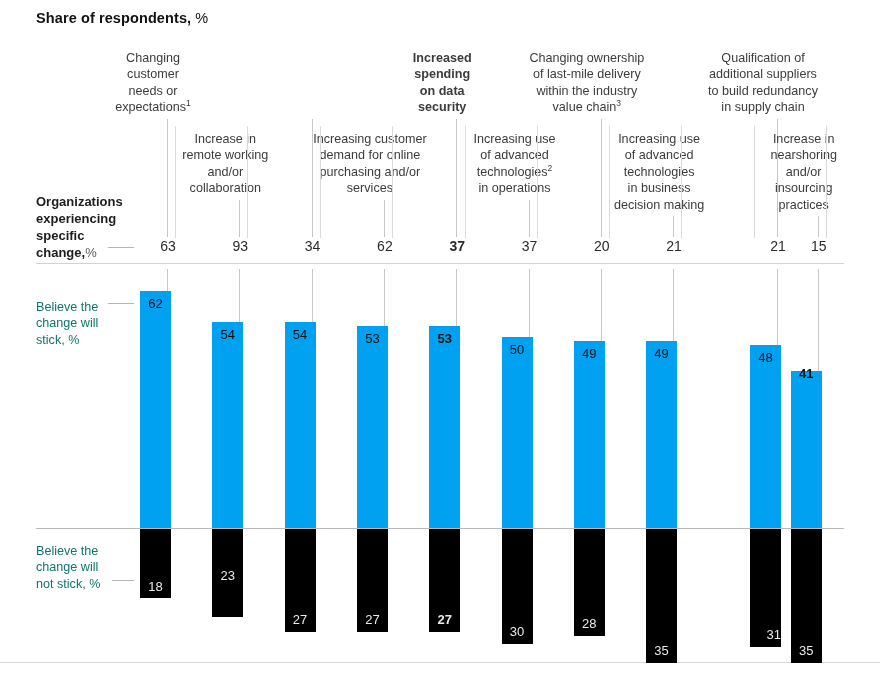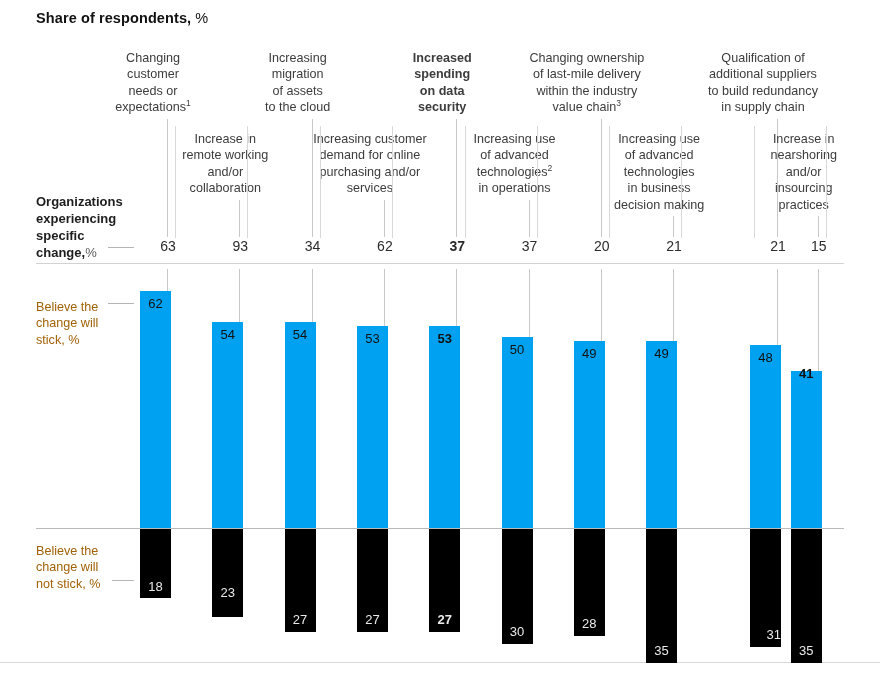--- a/index.html
+++ b/index.html
@@ -120,21 +120,21 @@
     line-height: 1;
   }
   .barval.up   { color: #111111; }
   .barval.down { color: #e9e9e9; }
 
   
   .side {
     position: absolute;
     font-size: 12.6px;
     line-height: 16.4px;
-    color: #a16207;
+    color: #0f766e;
     white-space: pre-line;
   }
   #side-org {
     left: 36px; top: 193px;
     font-weight: bold;
     color: #1d1d1d;
     font-size: 13px;
     line-height: 17px;
   }
   #side-org .unit { font-weight: normal; color: #5a5a5a; }
@@ -195,29 +195,25 @@
         <div class="lbl row-bot">Increase in
 remote working
 and/or
 collaboration</div>
         <div class="stem" style="top: 199.6px; height: 37.4px;"></div>
         <div class="stem" style="top: 269px; height: 52.72px;"></div>
         <div class="topval">93</div>
         <div class="bar up" style="top: 321.72px; height: 206.28px; background: rgb(0, 161, 241);"></div>
         <div class="barval up" style="top: 327.72px;">54</div>
         <div class="bar down" style="top: 529px; height: 87.86px; background: rgb(0, 0, 0);"></div>
-        <div class="barval down" style="top: 586px;">23</div>
+        <div class="barval down" style="top: 569px;">23</div>
       </div>
       <div class="divider" style="left: 175.3px;"></div>
       <div class="divider" style="left: 247.3px;"></div>
       <div class="colwrap" style="left: 282.6px;">
-        <div class="lbl row-top">Increasing
-migration
-of assets
-to the cloud</div>
         <div class="stem" style="top: 118.6px; height: 118.4px;"></div>
         <div class="stem" style="top: 269px; height: 52.72px;"></div>
         <div class="topval">34</div>
         <div class="bar up" style="top: 321.72px; height: 206.28px; background: rgb(0, 161, 241);"></div>
         <div class="barval up" style="top: 327.72px;">54</div>
         <div class="bar down" style="top: 529px; height: 103.14px; background: rgb(0, 0, 0);"></div>
         <div class="barval down" style="top: 613.14px;">27</div>
       </div>
       <div class="colwrap" style="left: 354.9px;">
         <div class="lbl row-bot">Increasing customer

